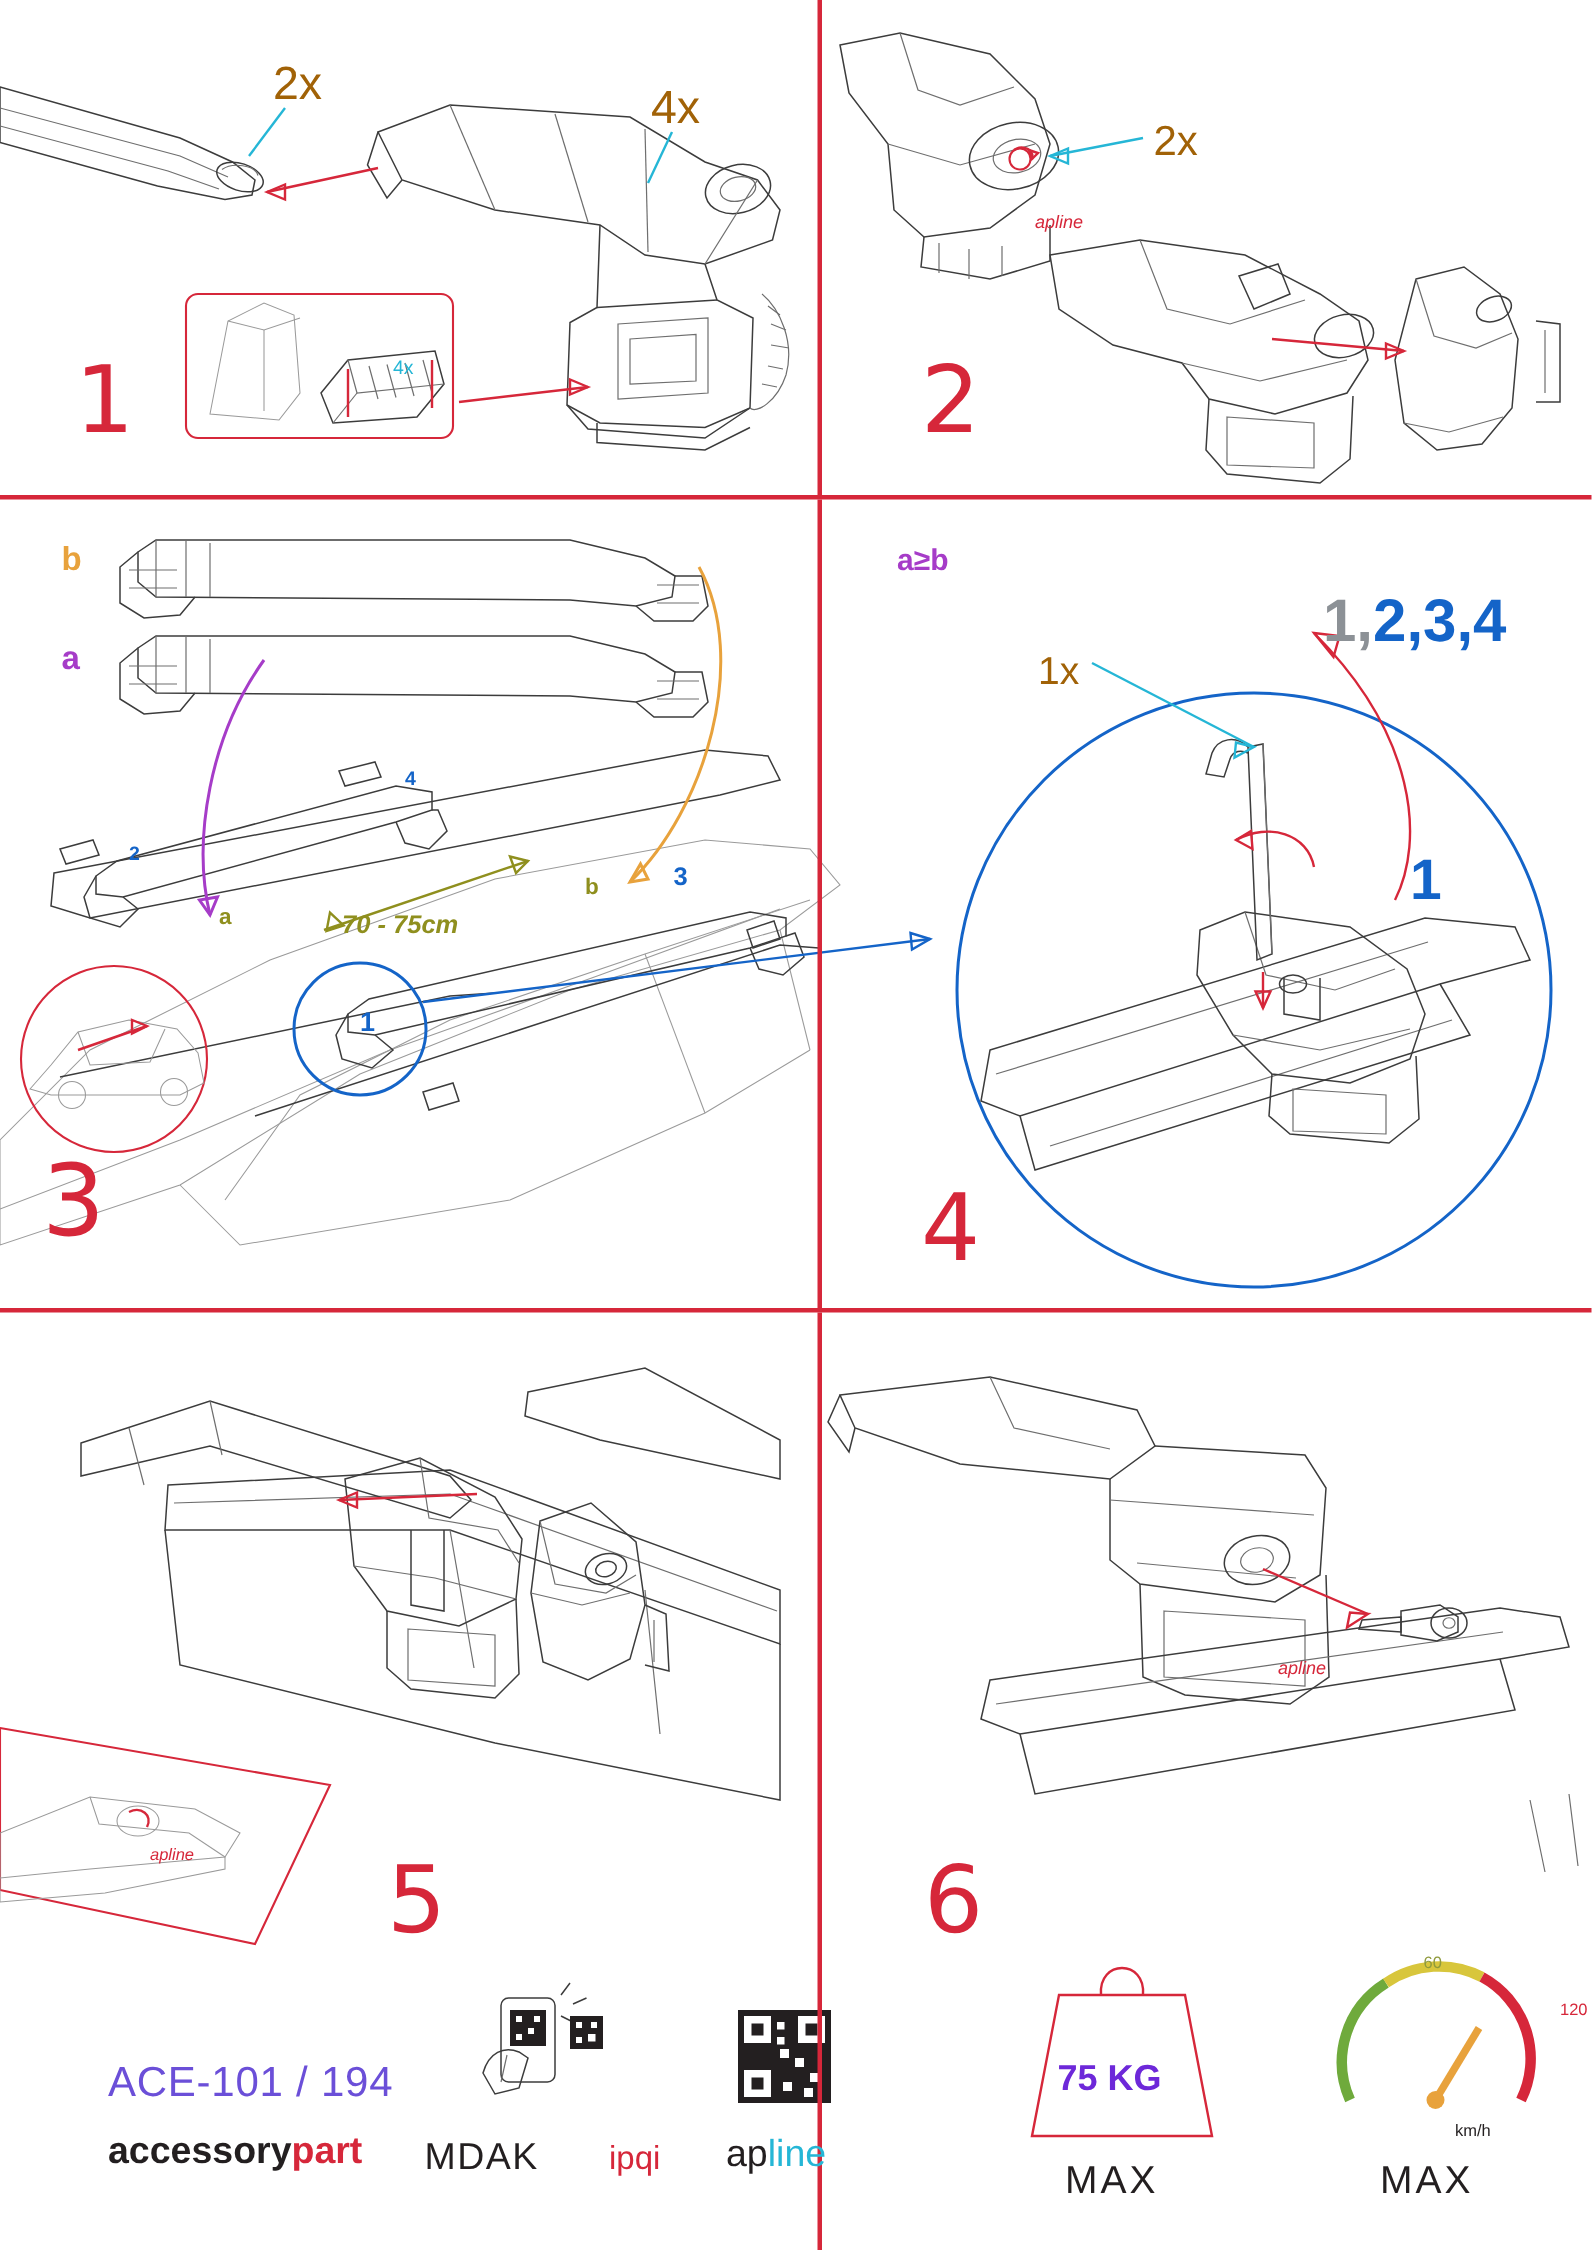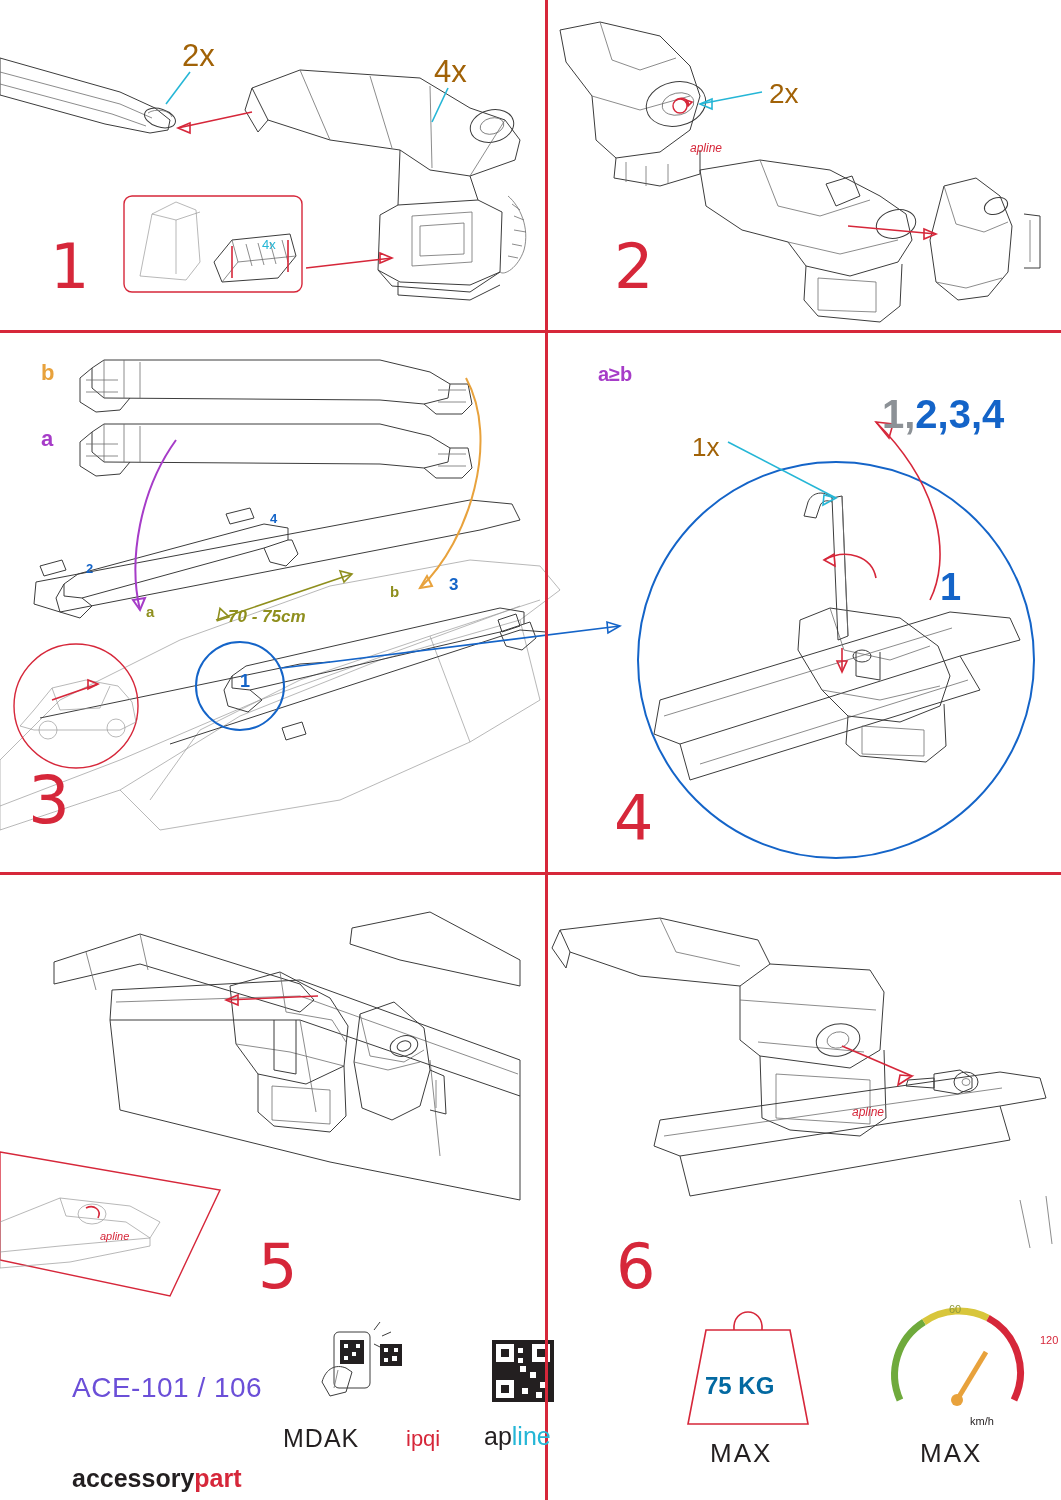--- a/index.html
+++ b/index.html
@@ -76,36 +76,36 @@
 
   #lbl-1x { left: 692px; top: 434px; font-size: 26px; }
   #lbl-1234 { left: 882px; top: 394px; font-size: 40px; font-weight: bold; letter-spacing: 0px; }
   #lbl-big1 { left: 940px; top: 568px; font-size: 38px; font-weight: bold; }
   #brandcode {
     position: absolute; left: 72px; top: 1372px;
     font-size: 28px; color: #6b4fd8; letter-spacing: 0.5px;
   }
   #brandname {
     position: absolute; left: 72px; top: 1420px;
-    font-size: 25px; font-weight: bold; margin-top: 44px;
+    font-size: 25px; font-weight: bold;
   }
   #brandname .p1 { color: #231f20; }
   #brandname .p2 { color: #d6273a; }
 
   #mdak { position: absolute; left: 283px; top: 1424px; font-size: 25px; color:#231f20; letter-spacing:1px;}
   #ipqi { position: absolute; left: 406px; top: 1426px; font-size: 22px; color:#d6273a; }
   #apline { position: absolute; left: 484px; top: 1422px; font-size: 25px; }
   #apline .ap { color: #231f20; }
   #apline .line { color: #25b6d6; }
   #weight-label {
     position: absolute; left: 710px; top: 1438px; font-size: 26px;
     color: #231f20; letter-spacing: 2px;
   }
   #kglabel {
-    position: absolute; left: 705px; top: 1372px; font-size: 24px; color: #0369a1; font-weight: bold;
+    position: absolute; left: 705px; top: 1372px; font-size: 24px; color: #6d28d9; font-weight: bold;
   }
   #speed-label {
     position: absolute; left: 920px; top: 1438px; font-size: 26px;
     color: #231f20; letter-spacing: 2px;
   }
   .sp-num { position: absolute; font-size: 11px; color: #8f9a3c; padding-left: 40px; }
   #sp60 { left: 909px; top: 1303px; }
   #sp120 { left: 1000px; top: 1334px; color:#d6273a; }
   #spkmh { left: 930px; top: 1415px; font-size: 11px; color: #231f20; }
 
@@ -446,21 +446,21 @@
   <div class="ann olive" id="lbl-b2">b</div>
   <div class="ann blue" id="lbl-n1">1</div>
   <div class="ann blue" id="lbl-n2">2</div>
   <div class="ann blue" id="lbl-n3">3</div>
   <div class="ann blue" id="lbl-n4">4</div>
 
   <div class="ann cyan" id="lbl-1x">1x</div>
   <div class="ann" id="lbl-1234"><span class="grey">1,</span><span class="blue">2,3,4</span></div>
   <div class="ann blue" id="lbl-big1">1</div>
 
-  <div id="brandcode">ACE-101 / 106</div>
+  <div id="brandcode">ACE-101 / 194</div>
   <div id="brandname"><span class="p1">accessory</span><span class="p2">part</span></div>
   <div id="mdak">MDAK</div>
   <div id="ipqi">ipqi</div>
   <div id="apline"><span class="ap">ap</span><span class="line">line</span></div>
 
   <div id="kglabel">75 KG</div>
   <div id="weight-label">MAX</div>
   <div id="speed-label">MAX</div>
   <div class="sp-num" id="sp60">60</div>
   <div class="sp-num" id="sp120">120</div>

